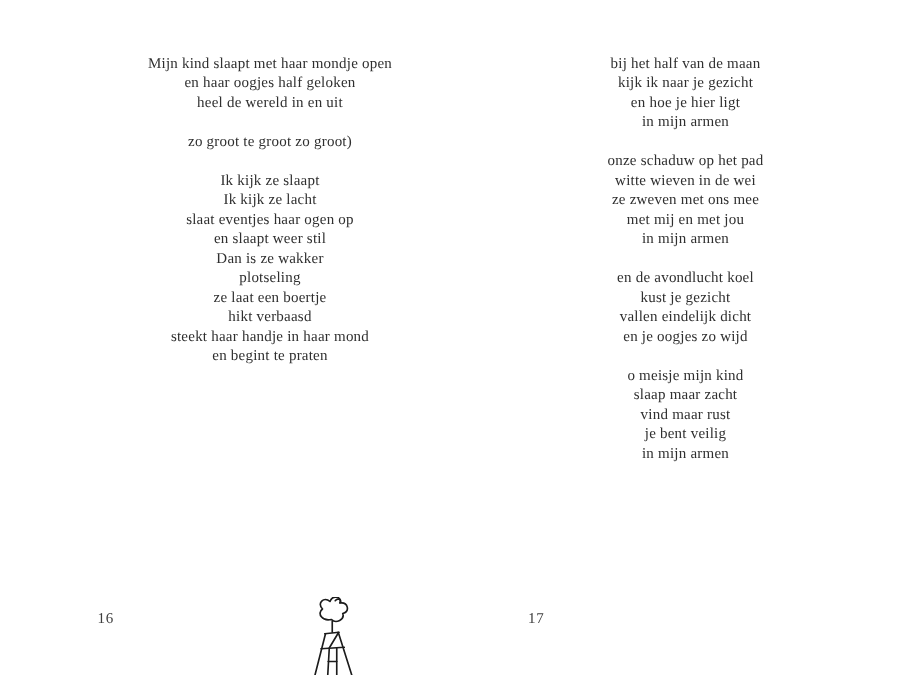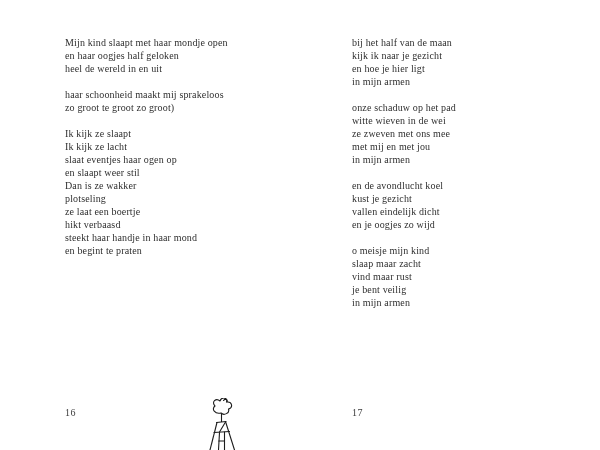--- a/index.html
+++ b/index.html
@@ -7,21 +7,21 @@
     --text:#2f2f2f;
     --pagenum:#3d3d3d;
     --stroke:#1c1c1c;
   }
   html,body{margin:0;padding:0;}
   body{
     width:600px;height:450px;overflow:hidden;
     background:var(--bg);
     font-family:"Liberation Serif","DejaVu Serif",serif;
   }
-  .spread{position:relative;width:600px;height:450px;background:var(--bg);}
+  .spread{position:relative;width:600px;height:450px;background:var(--bg);text-align:center;}
   .poem{
     position:absolute;top:36px;
     font-size:10px;line-height:13px;
     color:var(--text);
     letter-spacing:0.15px;
   }
   .poem-left{left:65px;width:230px;}
   .poem-right{left:352px;width:210px;}
   .stanza{margin:0 0 13px 0;padding:0;}
   .line{display:block;white-space:pre;}
@@ -44,21 +44,20 @@
 
 <div class="spread">
 
   <div class="poem poem-left">
       <p class="stanza">
         <span class="line">Mijn kind slaapt met haar mondje open</span>
         <span class="line">en haar oogjes half geloken</span>
         <span class="line">heel de wereld in en uit</span>
       </p>
       <p class="stanza">
-        <span class="line">haar schoonheid maakt mij sprakeloos</span>
         <span class="line">zo groot te groot zo groot)</span>
       </p>
       <p class="stanza">
         <span class="line">Ik kijk ze slaapt</span>
         <span class="line">Ik kijk ze lacht</span>
         <span class="line">slaat eventjes haar ogen op</span>
         <span class="line">en slaapt weer stil</span>
         <span class="line">Dan is ze wakker</span>
         <span class="line">plotseling</span>
         <span class="line">ze laat een boertje</span>

